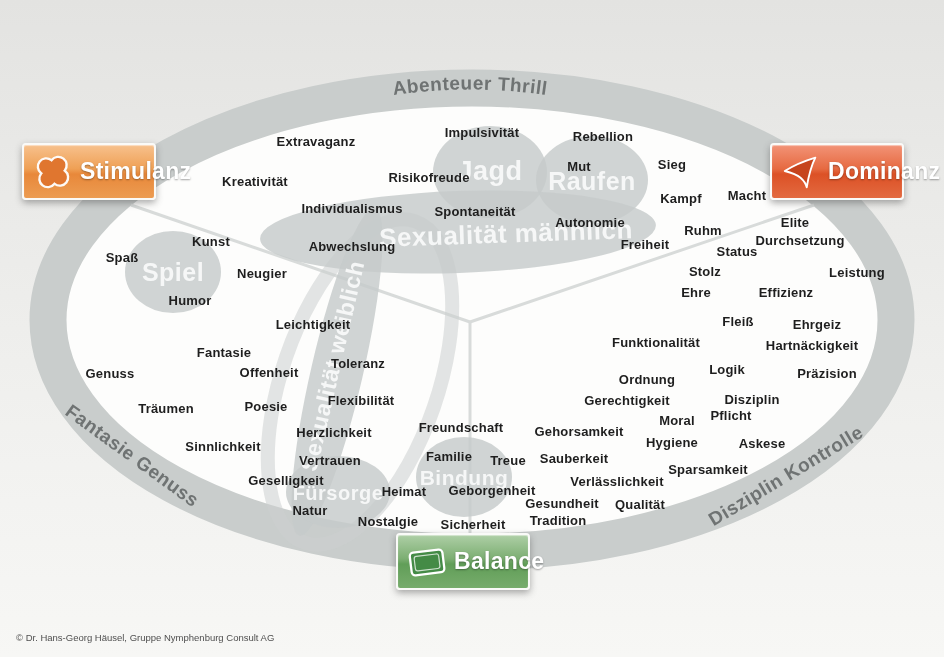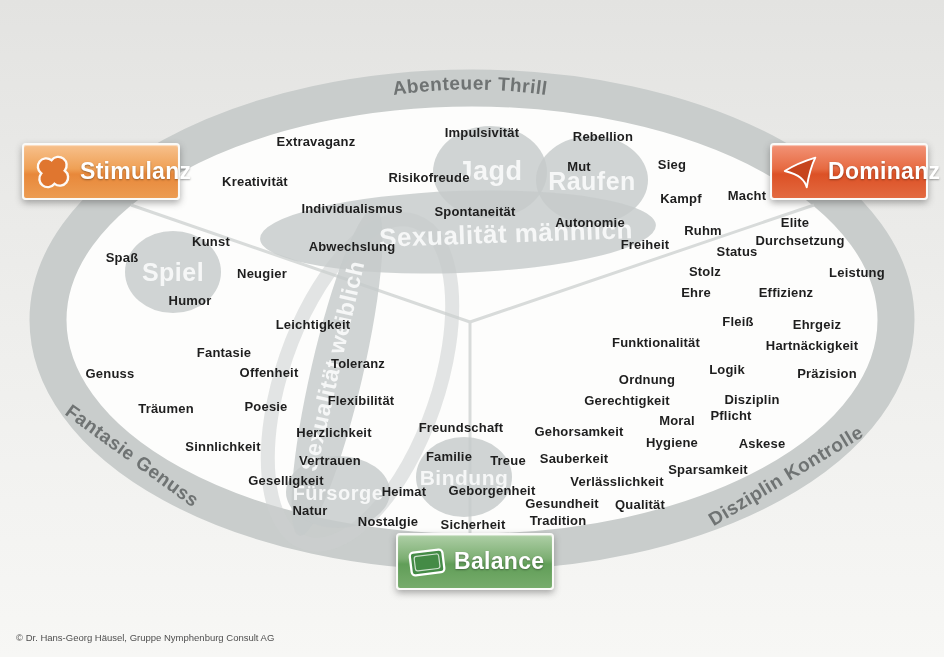--- a/index.html
+++ b/index.html
@@ -17,21 +17,21 @@
   .blob-label {
     position:absolute; font-weight:700; color:rgba(250,251,251,0.9);
     white-space:nowrap; letter-spacing:0.5px;
   }
   .ring-label {
     position:absolute; font-weight:700; font-size:19px; color:#6f7373;
     white-space:nowrap; letter-spacing:0.5px;
   }
   .arc-label { font-weight:bold; font-size:19px; fill:#6f7373; letter-spacing:0.5px; }
   .sys-btn {
-    position:absolute; width:158px; height:57px; border-radius:4px;
+    position:absolute; width:134px; height:57px; border-radius:4px;
     border:2px solid #fafaf8; box-sizing:border-box;
     box-shadow:0 3px 7px rgba(70,70,70,0.45), inset 0 1px 1px rgba(255,255,255,0.5);
     display:flex; align-items:center; padding:0 4px 0 8px; cursor:pointer;
   }
   .sys-icon { width:42px; height:42px; flex:0 0 auto; }
   .sys-label {
     color:#ffffff; font-size:23px; font-weight:700; margin-left:6px;
     text-shadow:0 1px 2px rgba(0,0,0,0.35); letter-spacing:0.3px; white-space:nowrap;
   }
   .stimulanz { background:linear-gradient(180deg,#f7c18d 0%,#efa055 45%,#e8883a 55%,#ec9c52 100%); }

